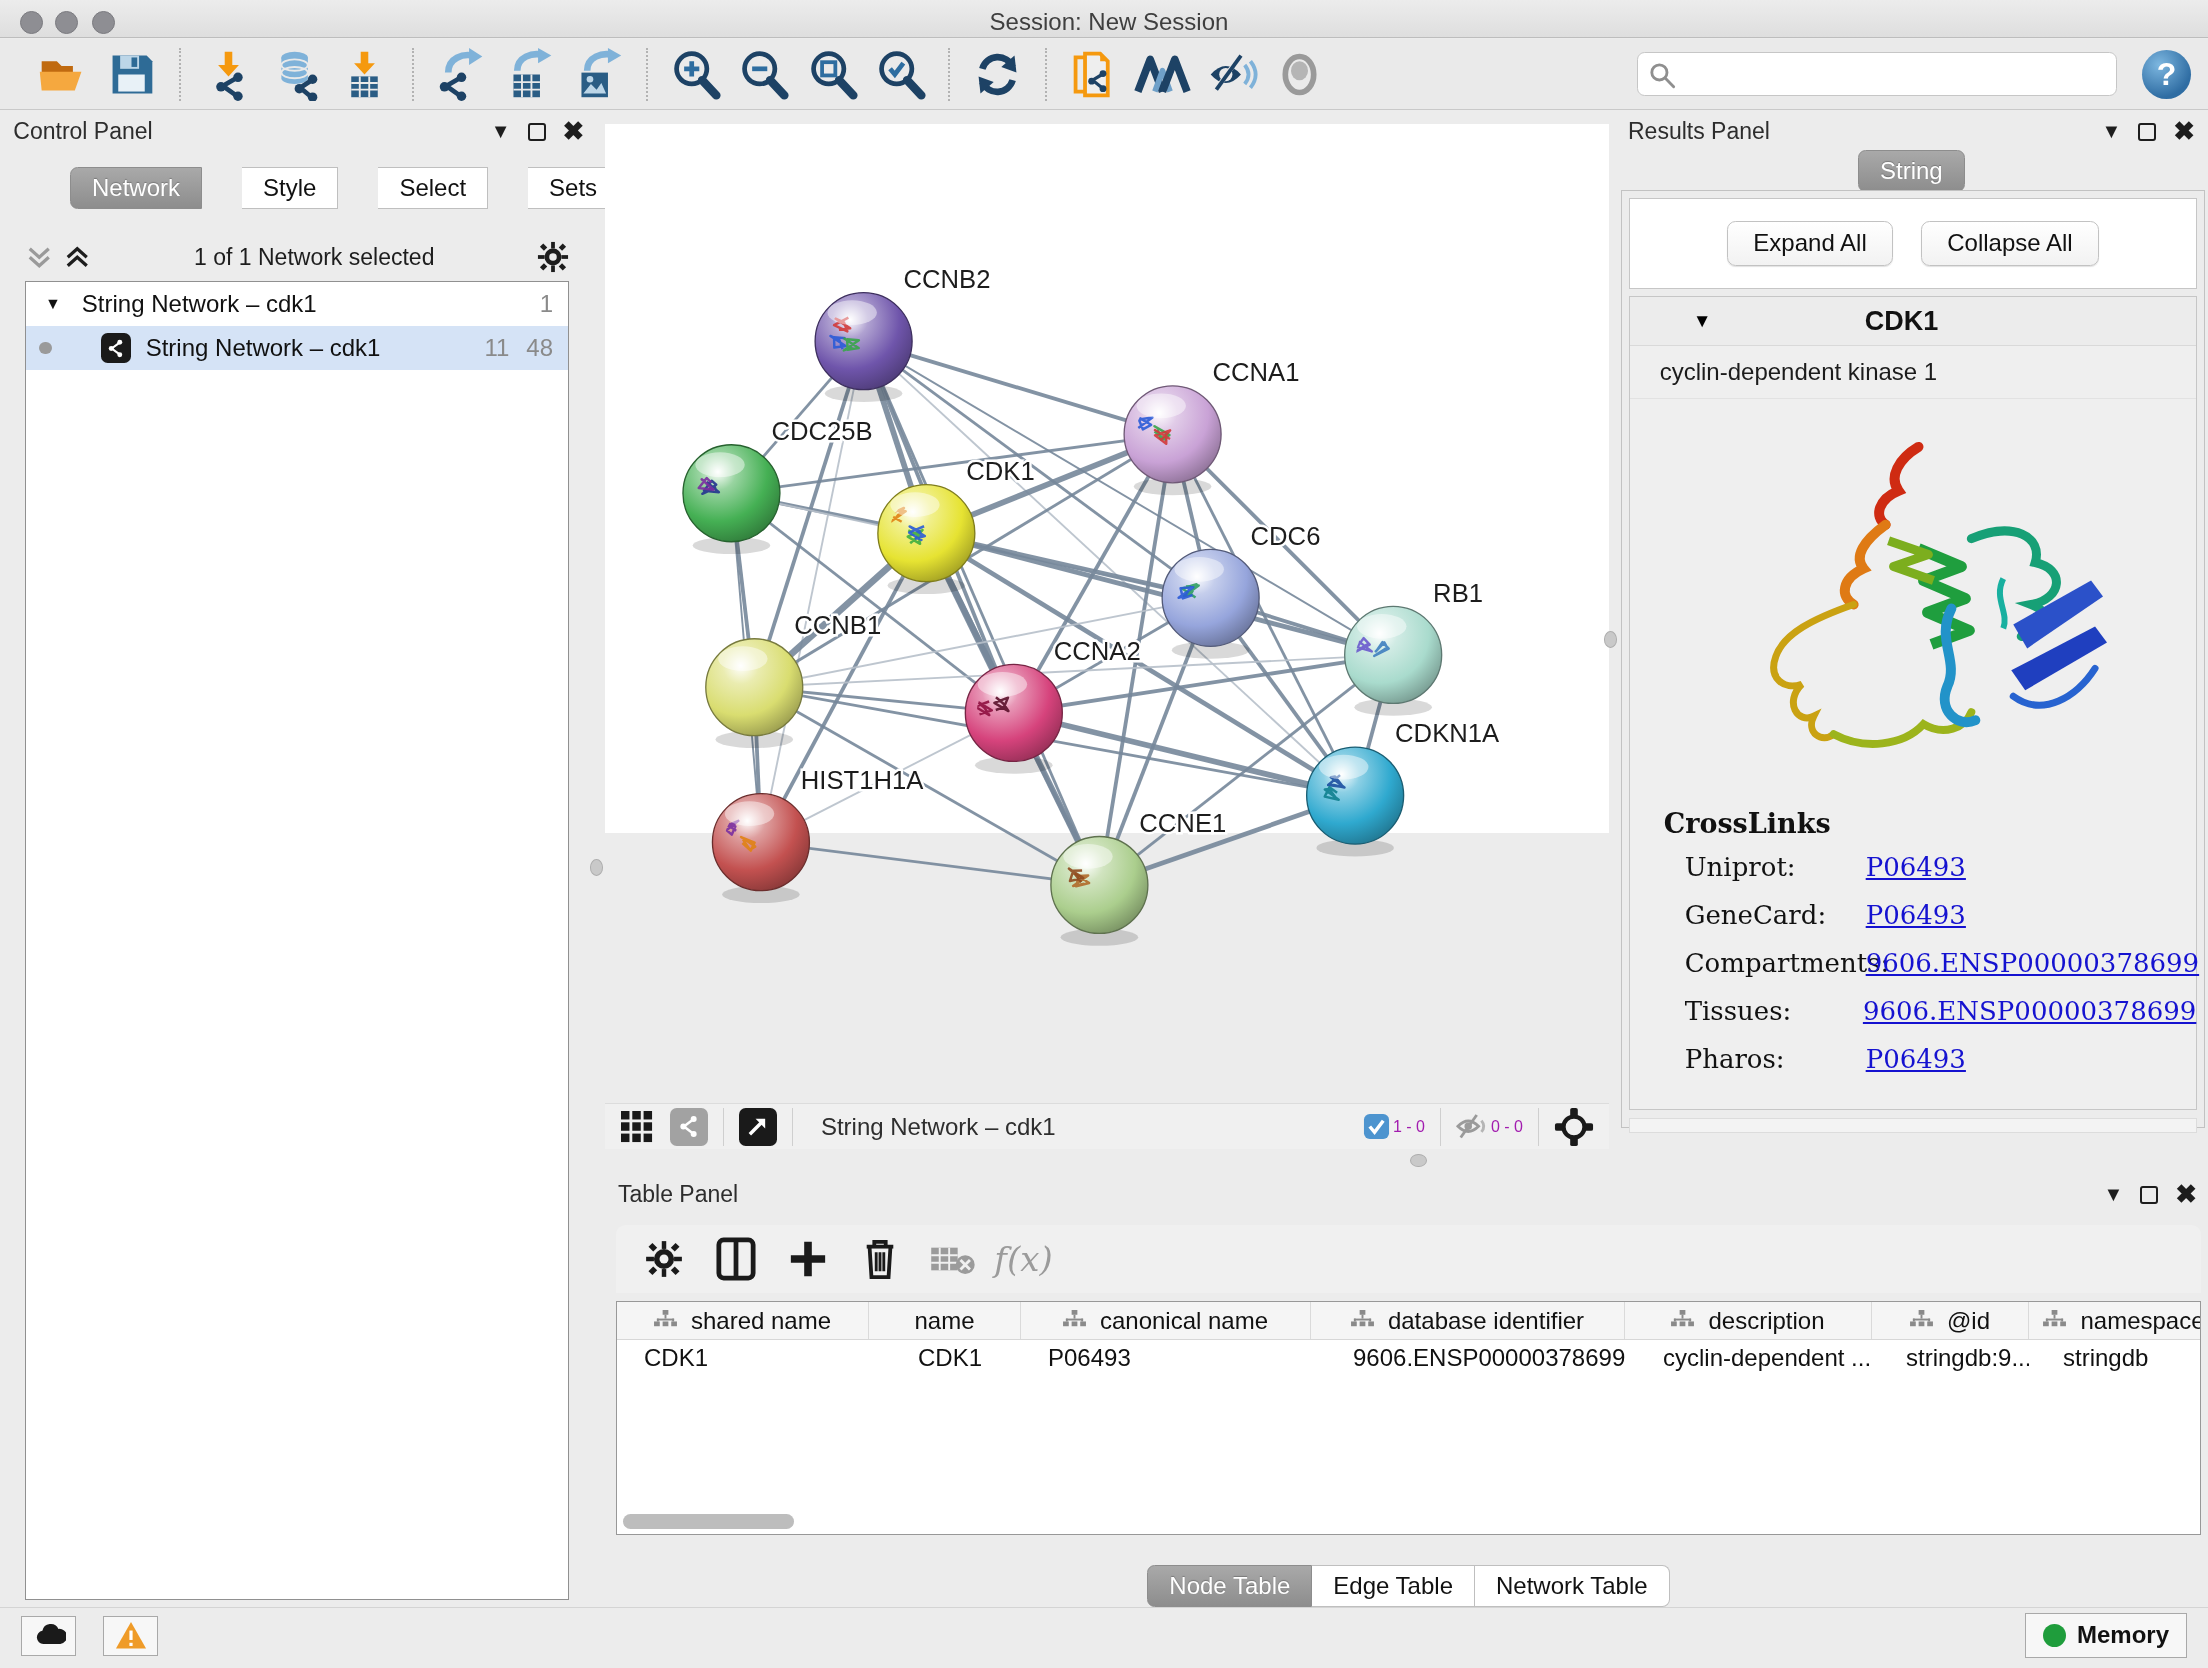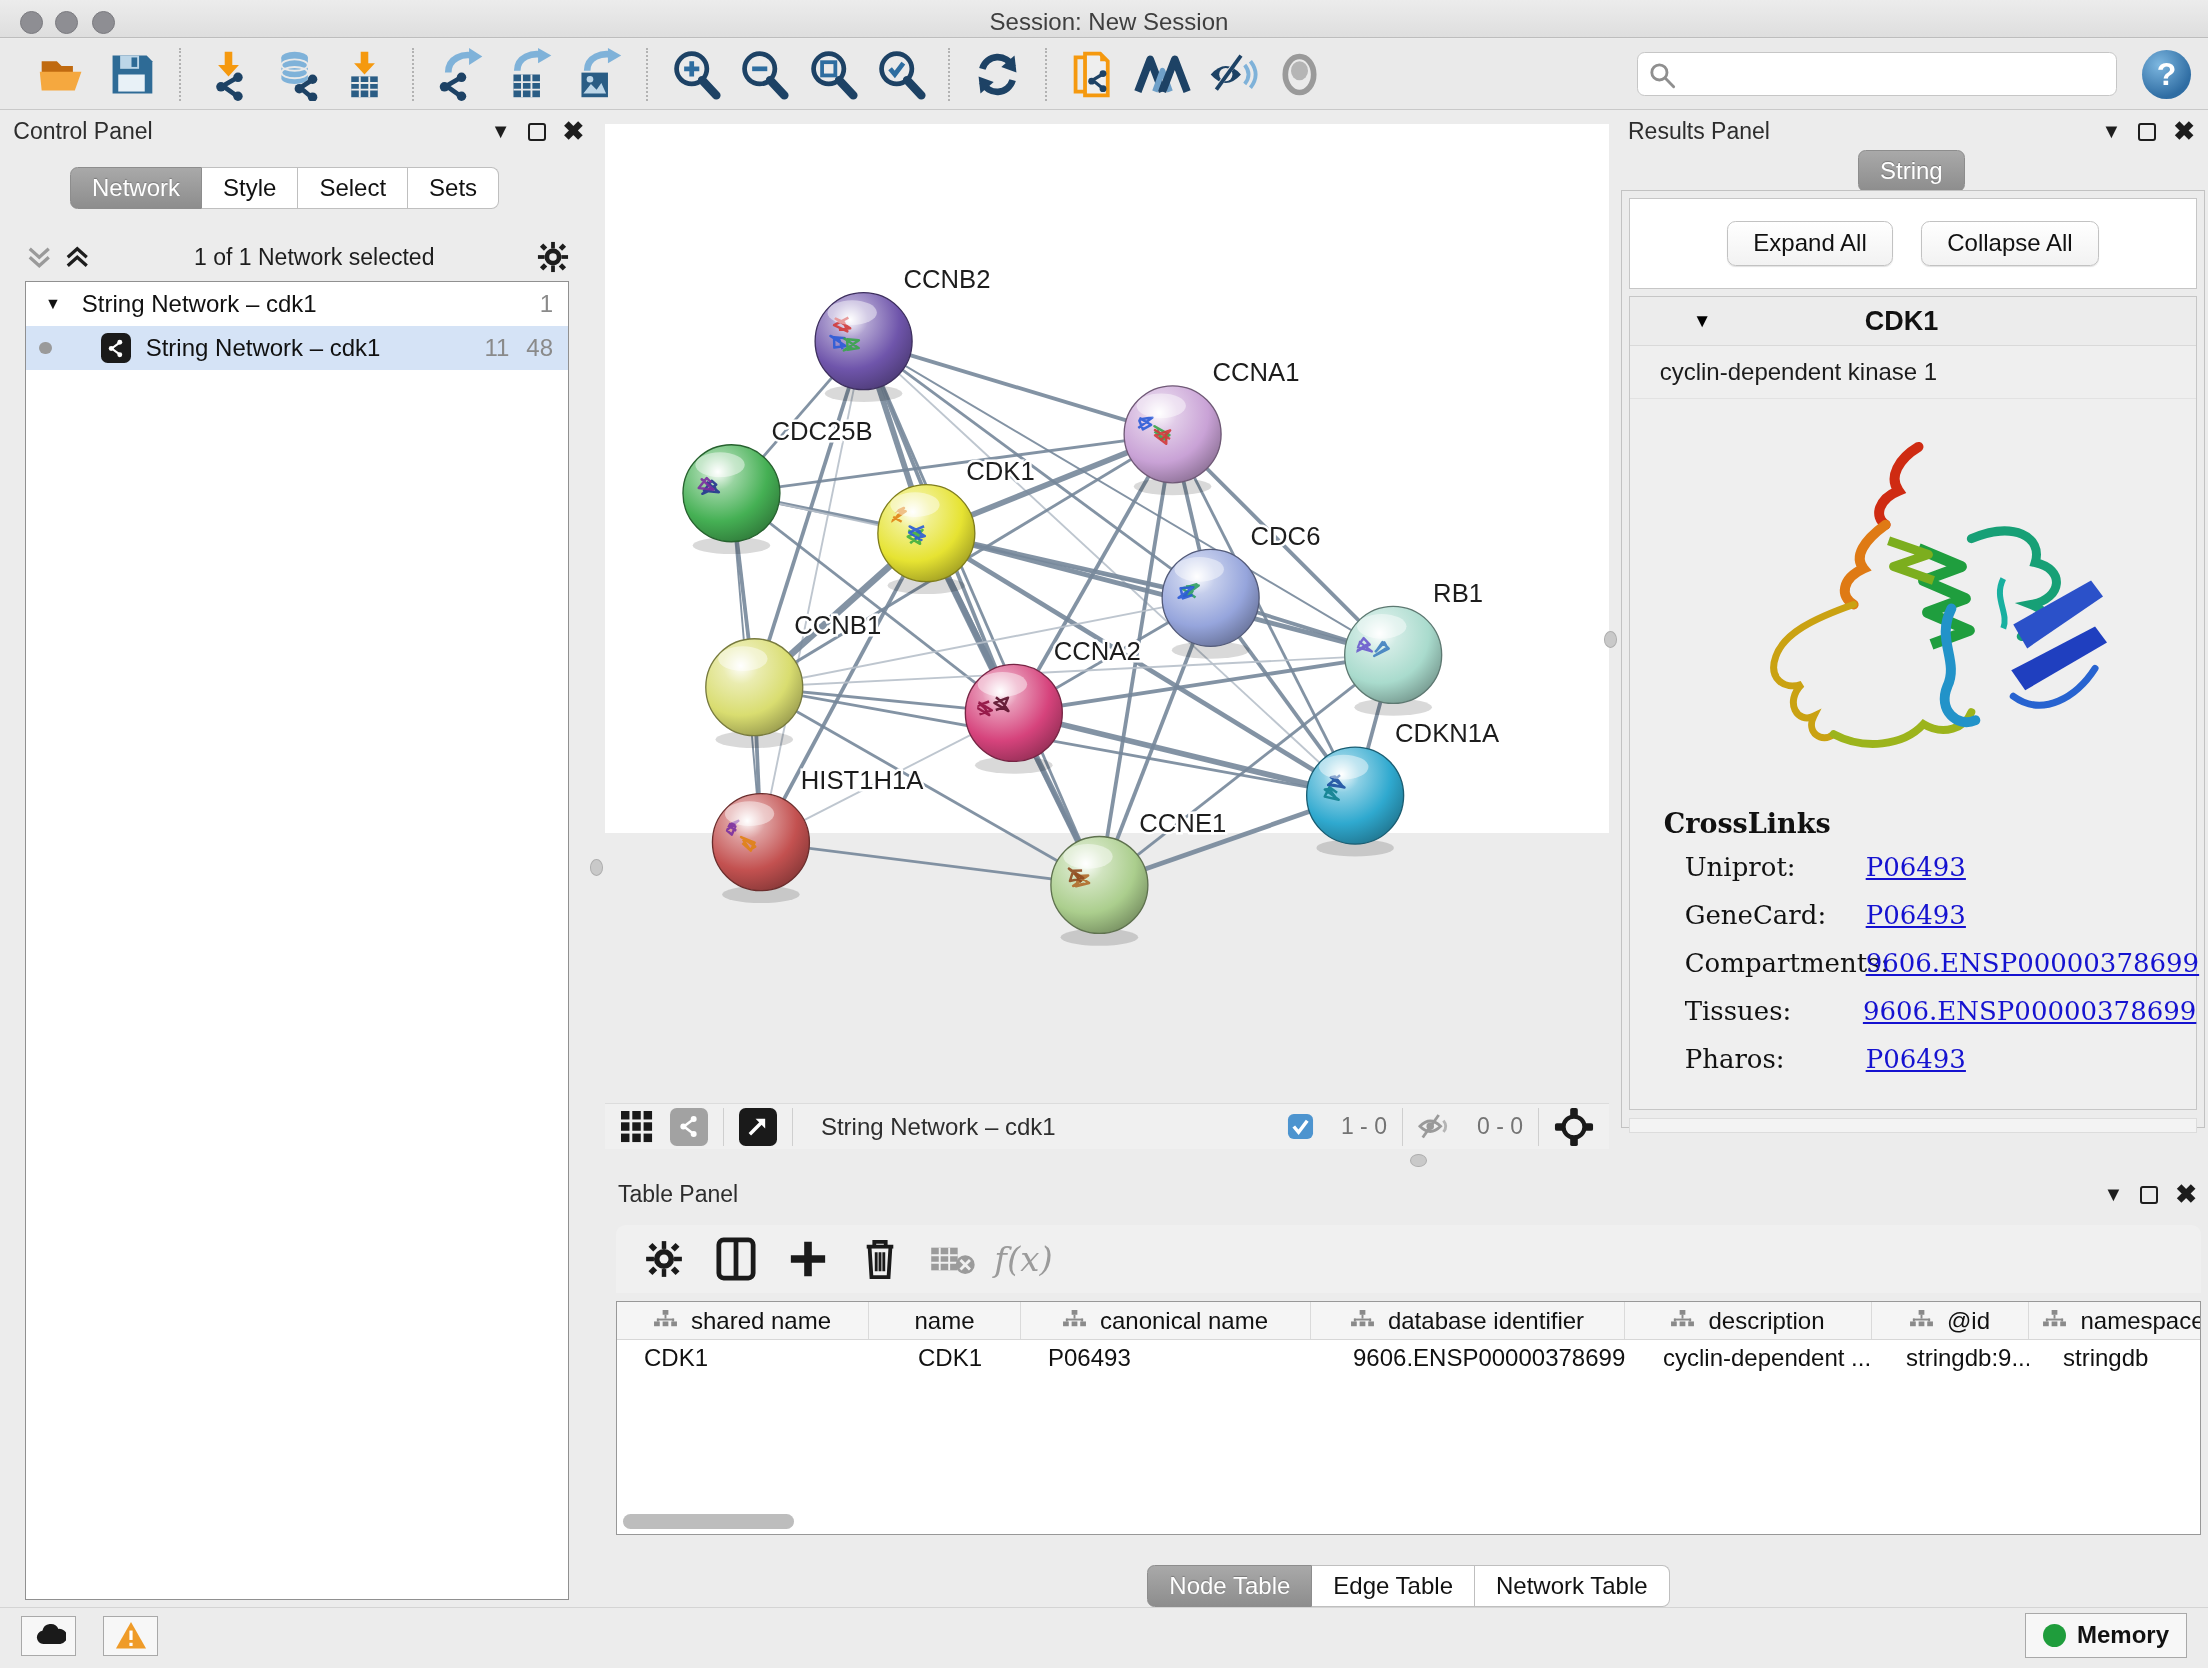--- a/index.html
+++ b/index.html
@@ -30,36 +30,36 @@
 
   
   .segtabs { display:flex; }
   .seg { height:42px; background:#fff; border:1px solid #bfbfbf; border-left:none; color:#111; font-size:24px; display:flex; align-items:center; justify-content:center; padding:0 21px; }
   .seg:first-child { border-left:1px solid #bfbfbf; border-radius:7.6px 0 0 7.6px; }
   .seg:last-child { border-radius:0 7.6px 7.6px 0; }
   .seg.active { background:linear-gradient(#a9a9a9,#8d8d8d); color:#fff; text-shadow:0 -1px 1px rgba(0,0,0,.25); border-color:#8d8d8d; }
 
   
   .cp-head { left:13.3px; top:116px; width:571px; }
-  .cp-tabs { left:70px; top:167px; }
+  .cp-tabs { left:70px; top:167px;gap:40px; }
   .cp-sub { left:25px; top:236px; width:544px; height:42px; display:flex; align-items:center; }
   .cp-sub .txt { flex:1; text-align:center; font-size:23px; color:#1d1d1d; }
   .cp-list { left:25px; top:281px; width:544px; height:1319px; background:#fff; border:1.9px solid #909090; }
   .cp-row { height:44px; display:flex; align-items:center; font-size:24px; color:#111; }
   .cp-row.sel { background:#d5e3f6; }
   .cp-count { color:#8a8a8a; margin-left:17px; }
   .badge-share { width:30px; height:30px; background:#1a1a1a; border-radius:6.7px; display:flex; align-items:center; justify-content:center; }
 
   
   .net-canvas { left:605px; top:124px; width:1004px; height:709px; background:#fff; }
   .net-toolbar { left:605px; top:1103px; width:1004px; height:46px; background:#f0f0f0; border-top:1px solid #dcdcdc; display:flex; align-items:center; }
   .nt-btn { width:38px; height:38px; border-radius:6.7px; display:flex; align-items:center; justify-content:center; margin-left:13.3px; }
   .nt-sep { width:0; height:38px; border-left:1px solid #cfcfcf; margin:0 15px; }
   .nt-title { font-size:24px; color:#2e2e2e; margin-left:13.3px; flex:1; }
-  .nt-count { font-size:23px; color:#737373; margin-left:27px; }
+  .nt-count { font-size:16px; color:#a21caf; margin-left:3px; }
   .handle-dot { width:13.3px; height:17px; border-radius:50%; background:#c9c9c9; border:1px solid #aeaeae; }
 
   
   .rp-head { left:1628px; top:116px; width:567px; }
   .rp-body { left:1621px; top:190px; width:584px; height:938px; border:1.9px solid #c2c2c2; background:#ececec; padding:6.7px; }
   .rp-expand { height:91px; border:1.9px solid #c6c6c6; background:#ffffff; display:flex; align-items:center; justify-content:center; gap:28.5px; }
   .rp-btn { background:linear-gradient(#ffffff,#f2f2f2); border:1px solid #c2c2c2; border-radius:8.6px; font-size:24px; color:#111; padding:7.6px 25px; box-shadow:0 1px 1px rgba(0,0,0,.12); }
   .rp-entry { margin-top:7.6px; height:814px; border:1.9px solid #c6c6c6; background:#ececec; display:flex; flex-direction:column; }
   .rp-entry-head { height:49px; display:flex; align-items:center; border-bottom:1px solid #d9d9d9; }
   .rp-entry-head .arrow { margin-left:63px; font-size:19px; }

